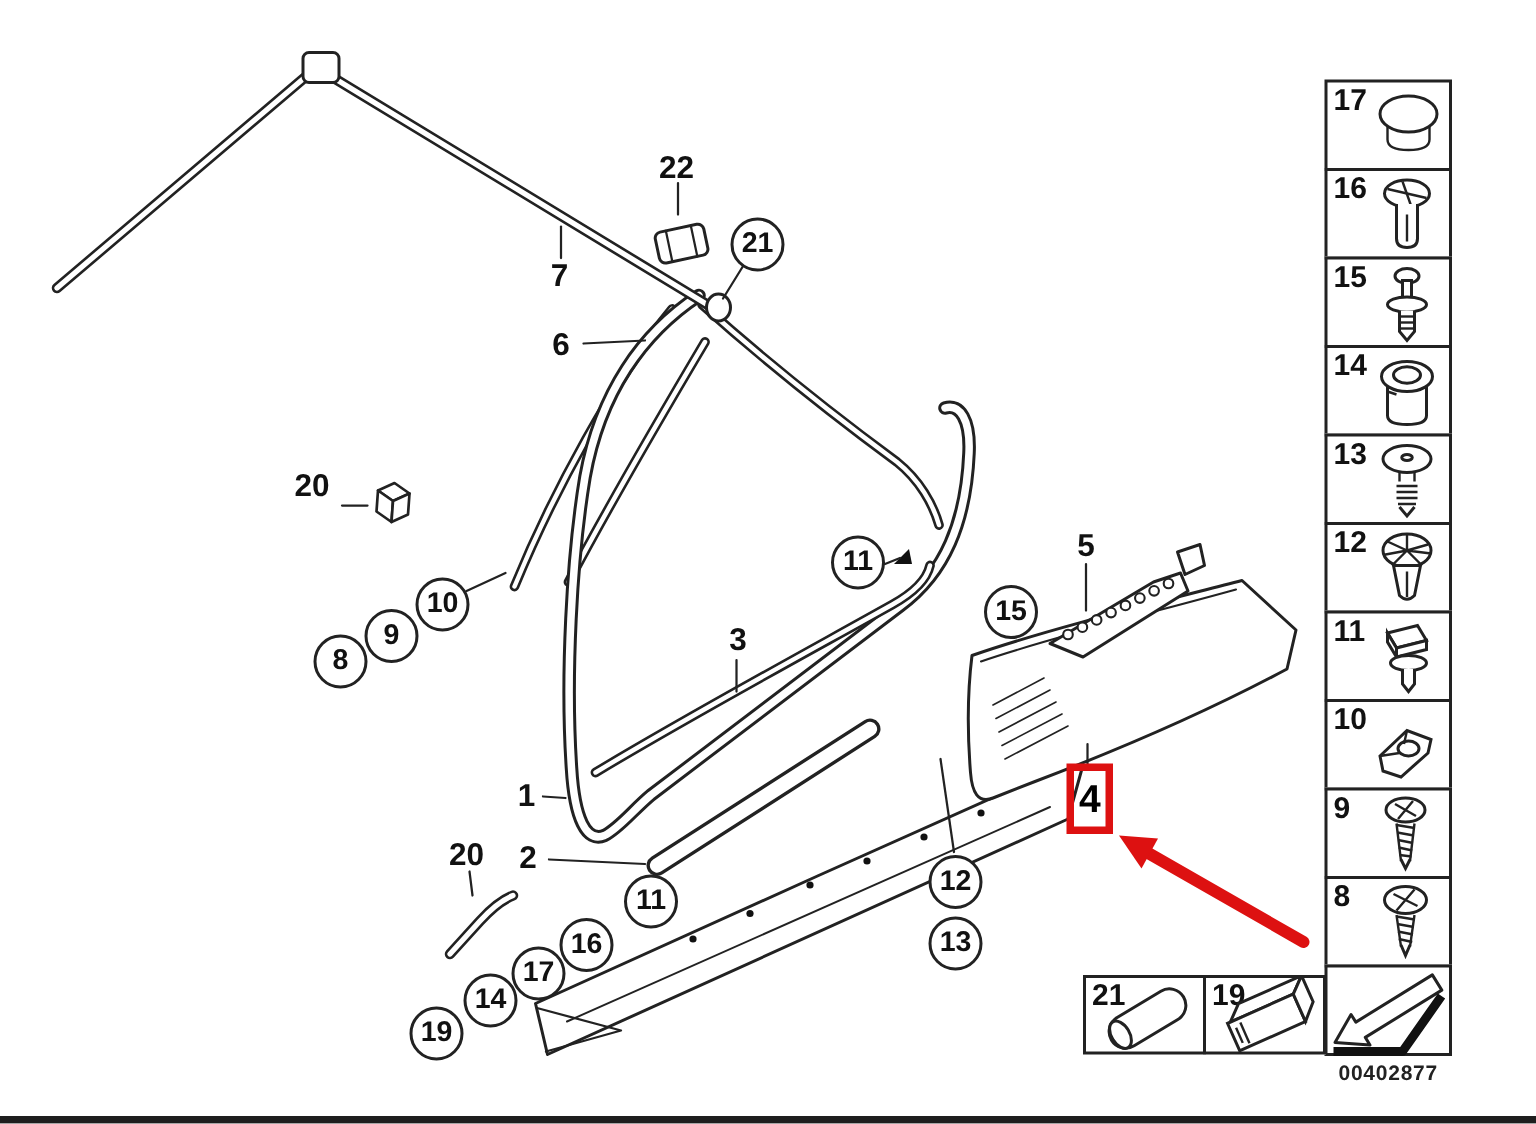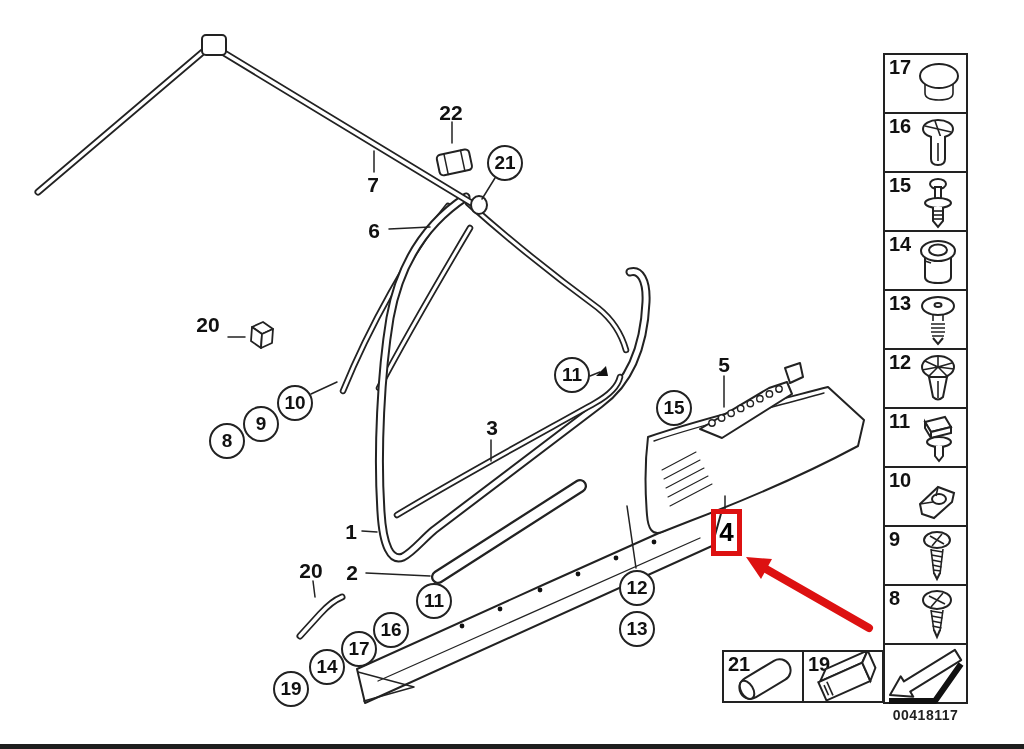--- a/index.html
+++ b/index.html
@@ -298,16 +298,16 @@
       <g transform="rotate(-24 44 28)">
         <polygon class="ic" points="18,18 28,9 74,9 64,18"></polygon>
         <rect class="ic" x="16" y="18" width="48" height="20"></rect>
         <polygon class="ic" points="64,18 74,9 74,28 64,38"></polygon>
         <line class="icl" x1="20" y1="23" x2="20" y2="34"></line>
         <line class="icl" x1="24" y1="21" x2="24" y2="36"></line>
       </g>
     </svg>
   </div>
 
-  <div class="docnum">00418117</div>
+  <div class="docnum">00402877</div>
 
   <div class="botbar"></div>
 </div>
 
 </body></html>

